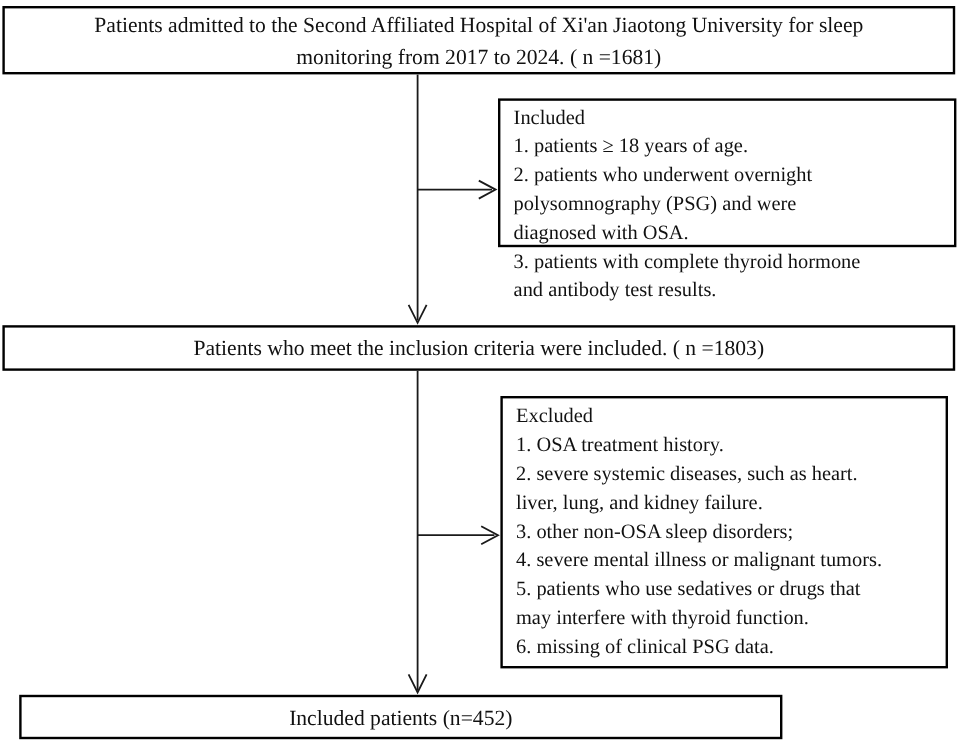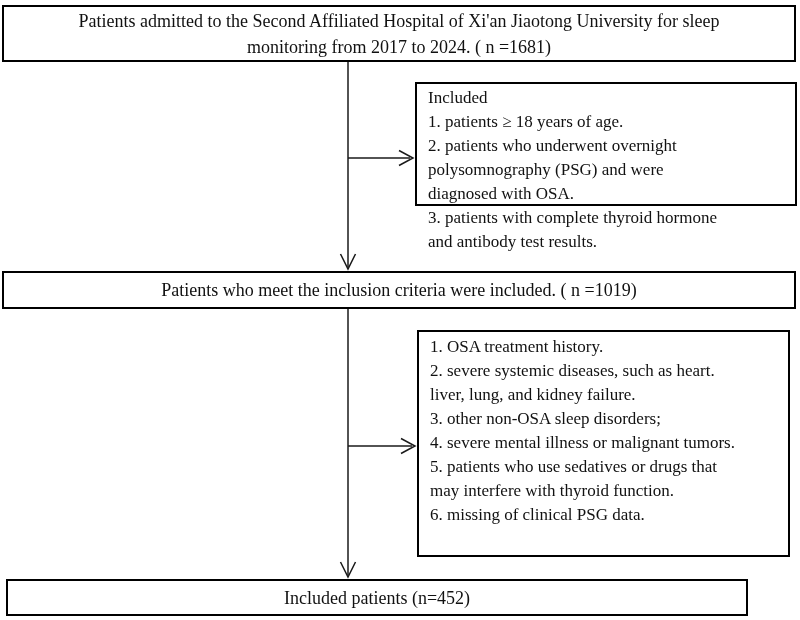--- a/index.html
+++ b/index.html
@@ -45,21 +45,21 @@
     padding: 2px 8px 0 11px;
   }
   .side-heading {
     white-space: pre-line;
   }
   
   .box-admitted   { left: 2px;   top: 5px;   width: 794px; height: 57px; }
   .box-included   { left: 415px; top: 82px;  width: 382px; height: 124px; }
   .box-inclusion  { left: 2px;   top: 271px; width: 794px; height: 38px; }
   .box-excluded   { left: 417px; top: 330px; width: 373px; height: 227px; padding-top: 3px; }
-  .box-final      { left: 6px;   top: 579px; width: 742px; height: 37px; }
+  .box-final      { left: 16px;   top: 579px; width: 636px; height: 37px; }
   .connectors {
     position: absolute;
     left: 0;
     top: 0;
     width: 800px;
     height: 620px;
     pointer-events: none;
   }
 </style>
 </head>
@@ -95,24 +95,25 @@
     <div class="side-heading">Included</div>
     <div class="box-text">1. patients ≥ 18 years of age.
 2. patients who underwent overnight
 polysomnography (PSG) and were
 diagnosed with OSA.
 3. patients with complete thyroid hormone
 and antibody test results.</div>
   </div>
 
   <div class="box box-inclusion box-center">
-    <div class="box-text single-line">Patients who meet the inclusion criteria were included. ( n =1019)</div>
+    <div class="box-text single-line">Patients who meet the inclusion criteria were included. ( n =1803)</div>
   </div>
 
   <div class="box box-excluded side-box">
+    <div class="side-heading">Excluded</div>
     <div class="box-text">1. OSA treatment history.
 2. severe systemic diseases, such as heart.
 liver, lung, and kidney failure.
 3. other non-OSA sleep disorders;
 4. severe mental illness or malignant tumors.
 5. patients who use sedatives or drugs that
 may interfere with thyroid function.
 6. missing of clinical PSG data.</div>
   </div>
 

